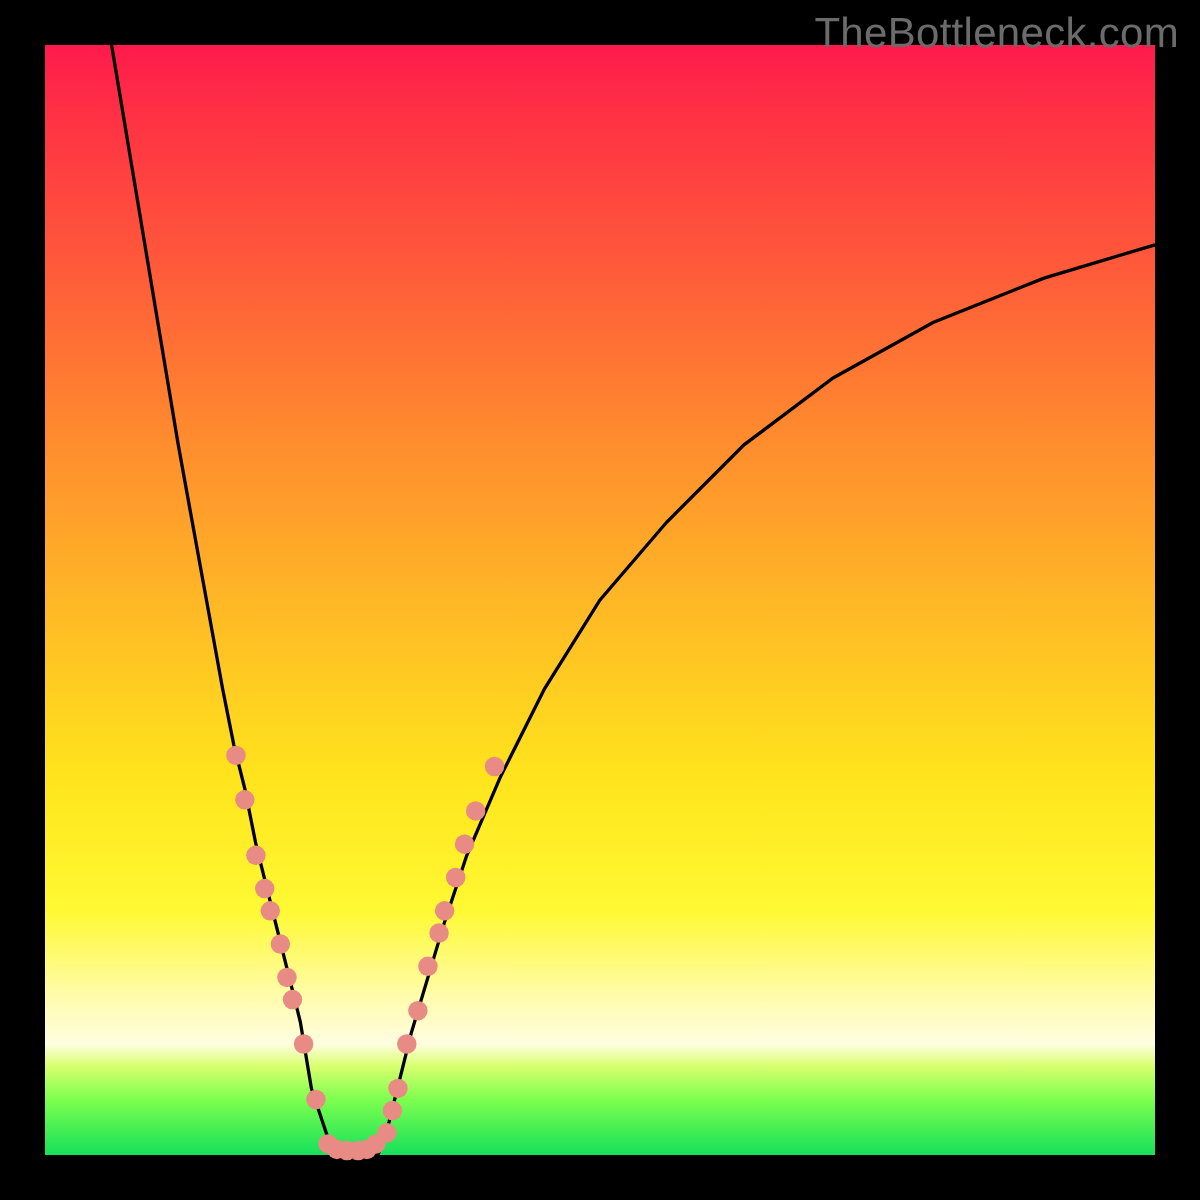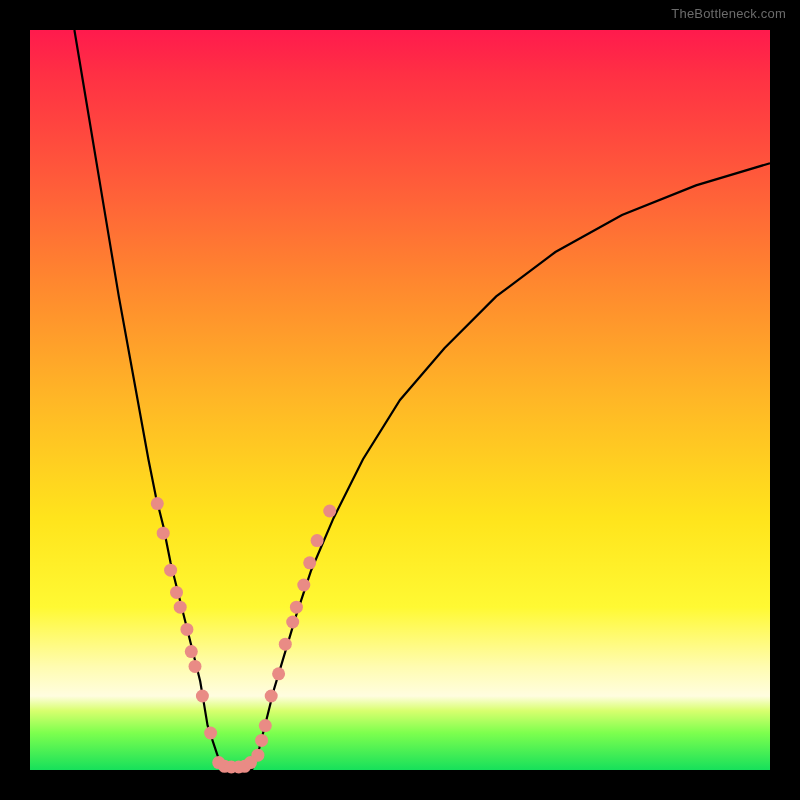--- a/index.html
+++ b/index.html
@@ -29,21 +29,21 @@
       #fffde0 90%,
       #d8ff6e 92%,
       #7dff4e 95%,
       #16e05b 100%);
   }
   .watermark {
     position: absolute;
     top: 6px;
     right: 14px;
     color: #6b6b6b;
-    font-size: 13px;
+    font-size: 28px;
     letter-spacing: 0.2px;
     font-weight: 500;
     z-index: 5;
   }
   svg.curve {
     position: absolute;
     left: 0;
     top: 0;
     width: 740px;
     height: 740px;

